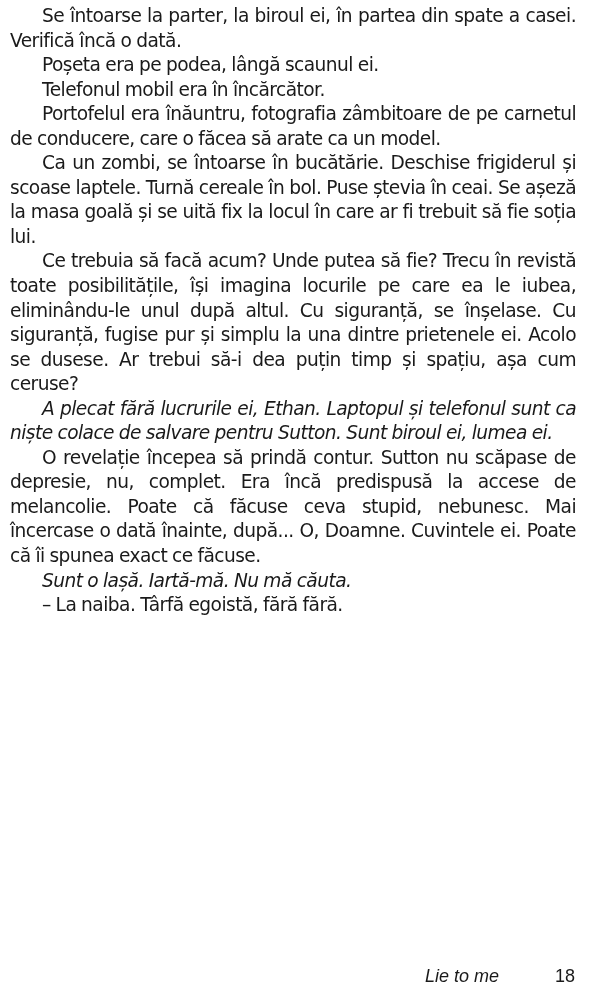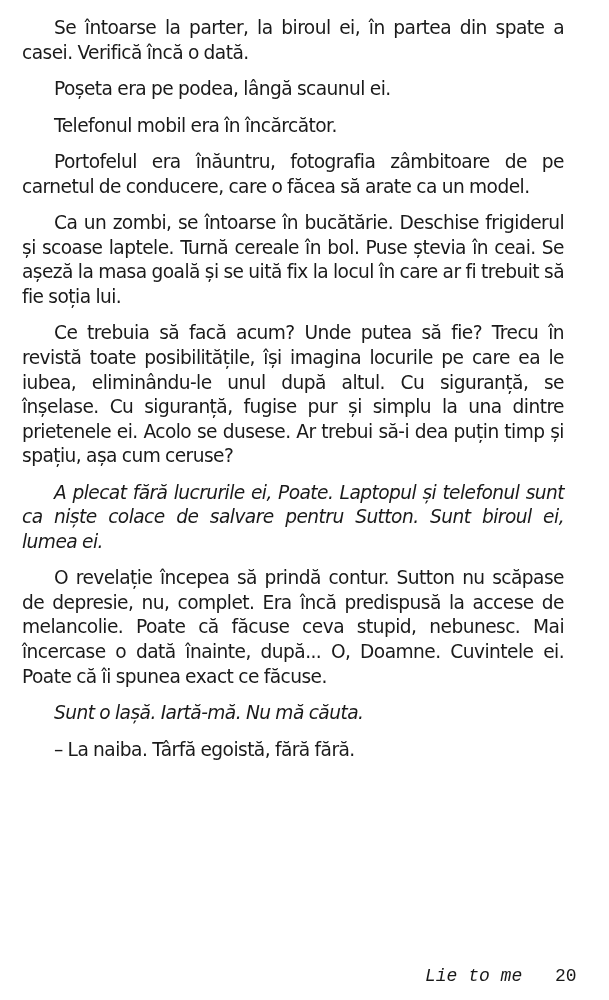--- a/index.html
+++ b/index.html
@@ -4,41 +4,41 @@
   <style>
     html, body { margin: 0; padding: 0; background: #ffffff; }
     body { width: 609px; height: 1000px; position: relative; overflow: hidden; }
     .page {
       position: absolute; left: 10px; top: 4px; width: 566px;
       font-family: "DejaVu Sans", sans-serif;
       font-size: 18.6px; line-height: 24.55px; color: #1a1a1a;
       letter-spacing: -0.55px;
       word-spacing: -0.5px;
     }
-    .page p { margin: 12px; text-indent: 32px; text-align: justify; }
+    .page p { margin: 0; text-indent: 32px; text-align: justify; }
     .page p.italic { font-style: italic; }
     .footer {
       position: absolute; top: 966px; left: 0; width: 609px; height: 30px;
-      font-family: Liberation Mono, monospace; font-size: 18px; color: #1a1a1a;
+      font-family: Liberation Sans, sans-serif; font-size: 18px; color: #1a1a1a;
     }
     .footer .title { position: absolute; left: 425px; font-style: italic; }
     .footer .page-num { position: absolute; left: 555px; }
   </style>
 </head>
 <body>
 
 <div class="page">
   <p>Se întoarse la parter, la biroul ei, în partea din spate a casei. Verifică încă o dată.</p>
   <p>Poșeta era pe podea, lângă scaunul ei.</p>
   <p>Telefonul mobil era în încărcător.</p>
   <p>Portofelul era înăuntru, fotografia zâmbitoare de pe carnetul de conducere, care o făcea să arate ca un model.</p>
   <p>Ca un zombi, se întoarse în bucătărie. Deschise frigiderul și scoase laptele. Turnă cereale în bol. Puse ștevia în ceai. Se așeză la masa goală și se uită fix la locul în care ar fi trebuit să fie soția lui.</p>
   <p>Ce trebuia să facă acum? Unde putea să fie? Trecu în revistă toate posibilitățile, își imagina locurile pe care ea le iubea, eliminându-le unul după altul. Cu siguranță, se înșelase. Cu siguranță, fugise pur și simplu la una dintre prietenele ei. Acolo se dusese. Ar trebui să-i dea puțin timp și spațiu, așa cum ceruse?</p>
-  <p class="italic">A plecat fără lucrurile ei, Poate. Laptopul și telefonul sunt ca niște colace de salvare pentru Sutton. Sunt biroul ei, lumea ei.</p>
+  <p class="italic">A plecat fără lucrurile ei, Ethan. Laptopul și telefonul sunt ca niște colace de salvare pentru Sutton. Sunt biroul ei, lumea ei.</p>
   <p>O revelație începea să prindă contur. Sutton nu scăpase de depresie, nu, complet. Era încă predispusă la accese de melancolie. Poate că făcuse ceva stupid, nebunesc. Mai încercase o dată înainte, după... O, Doamne. Cuvintele ei. Poate că îi spunea exact ce făcuse.</p>
   <p class="italic">Sunt o lașă. Iartă-mă. Nu mă căuta.</p>
   <p>– La naiba. Târfă egoistă, fără fără.</p>
 </div>
 
 <div class="footer">
   <span class="title">Lie to me</span>
-  <span class="page-num">20</span>
+  <span class="page-num">18</span>
 </div>
 
 </body></html>

